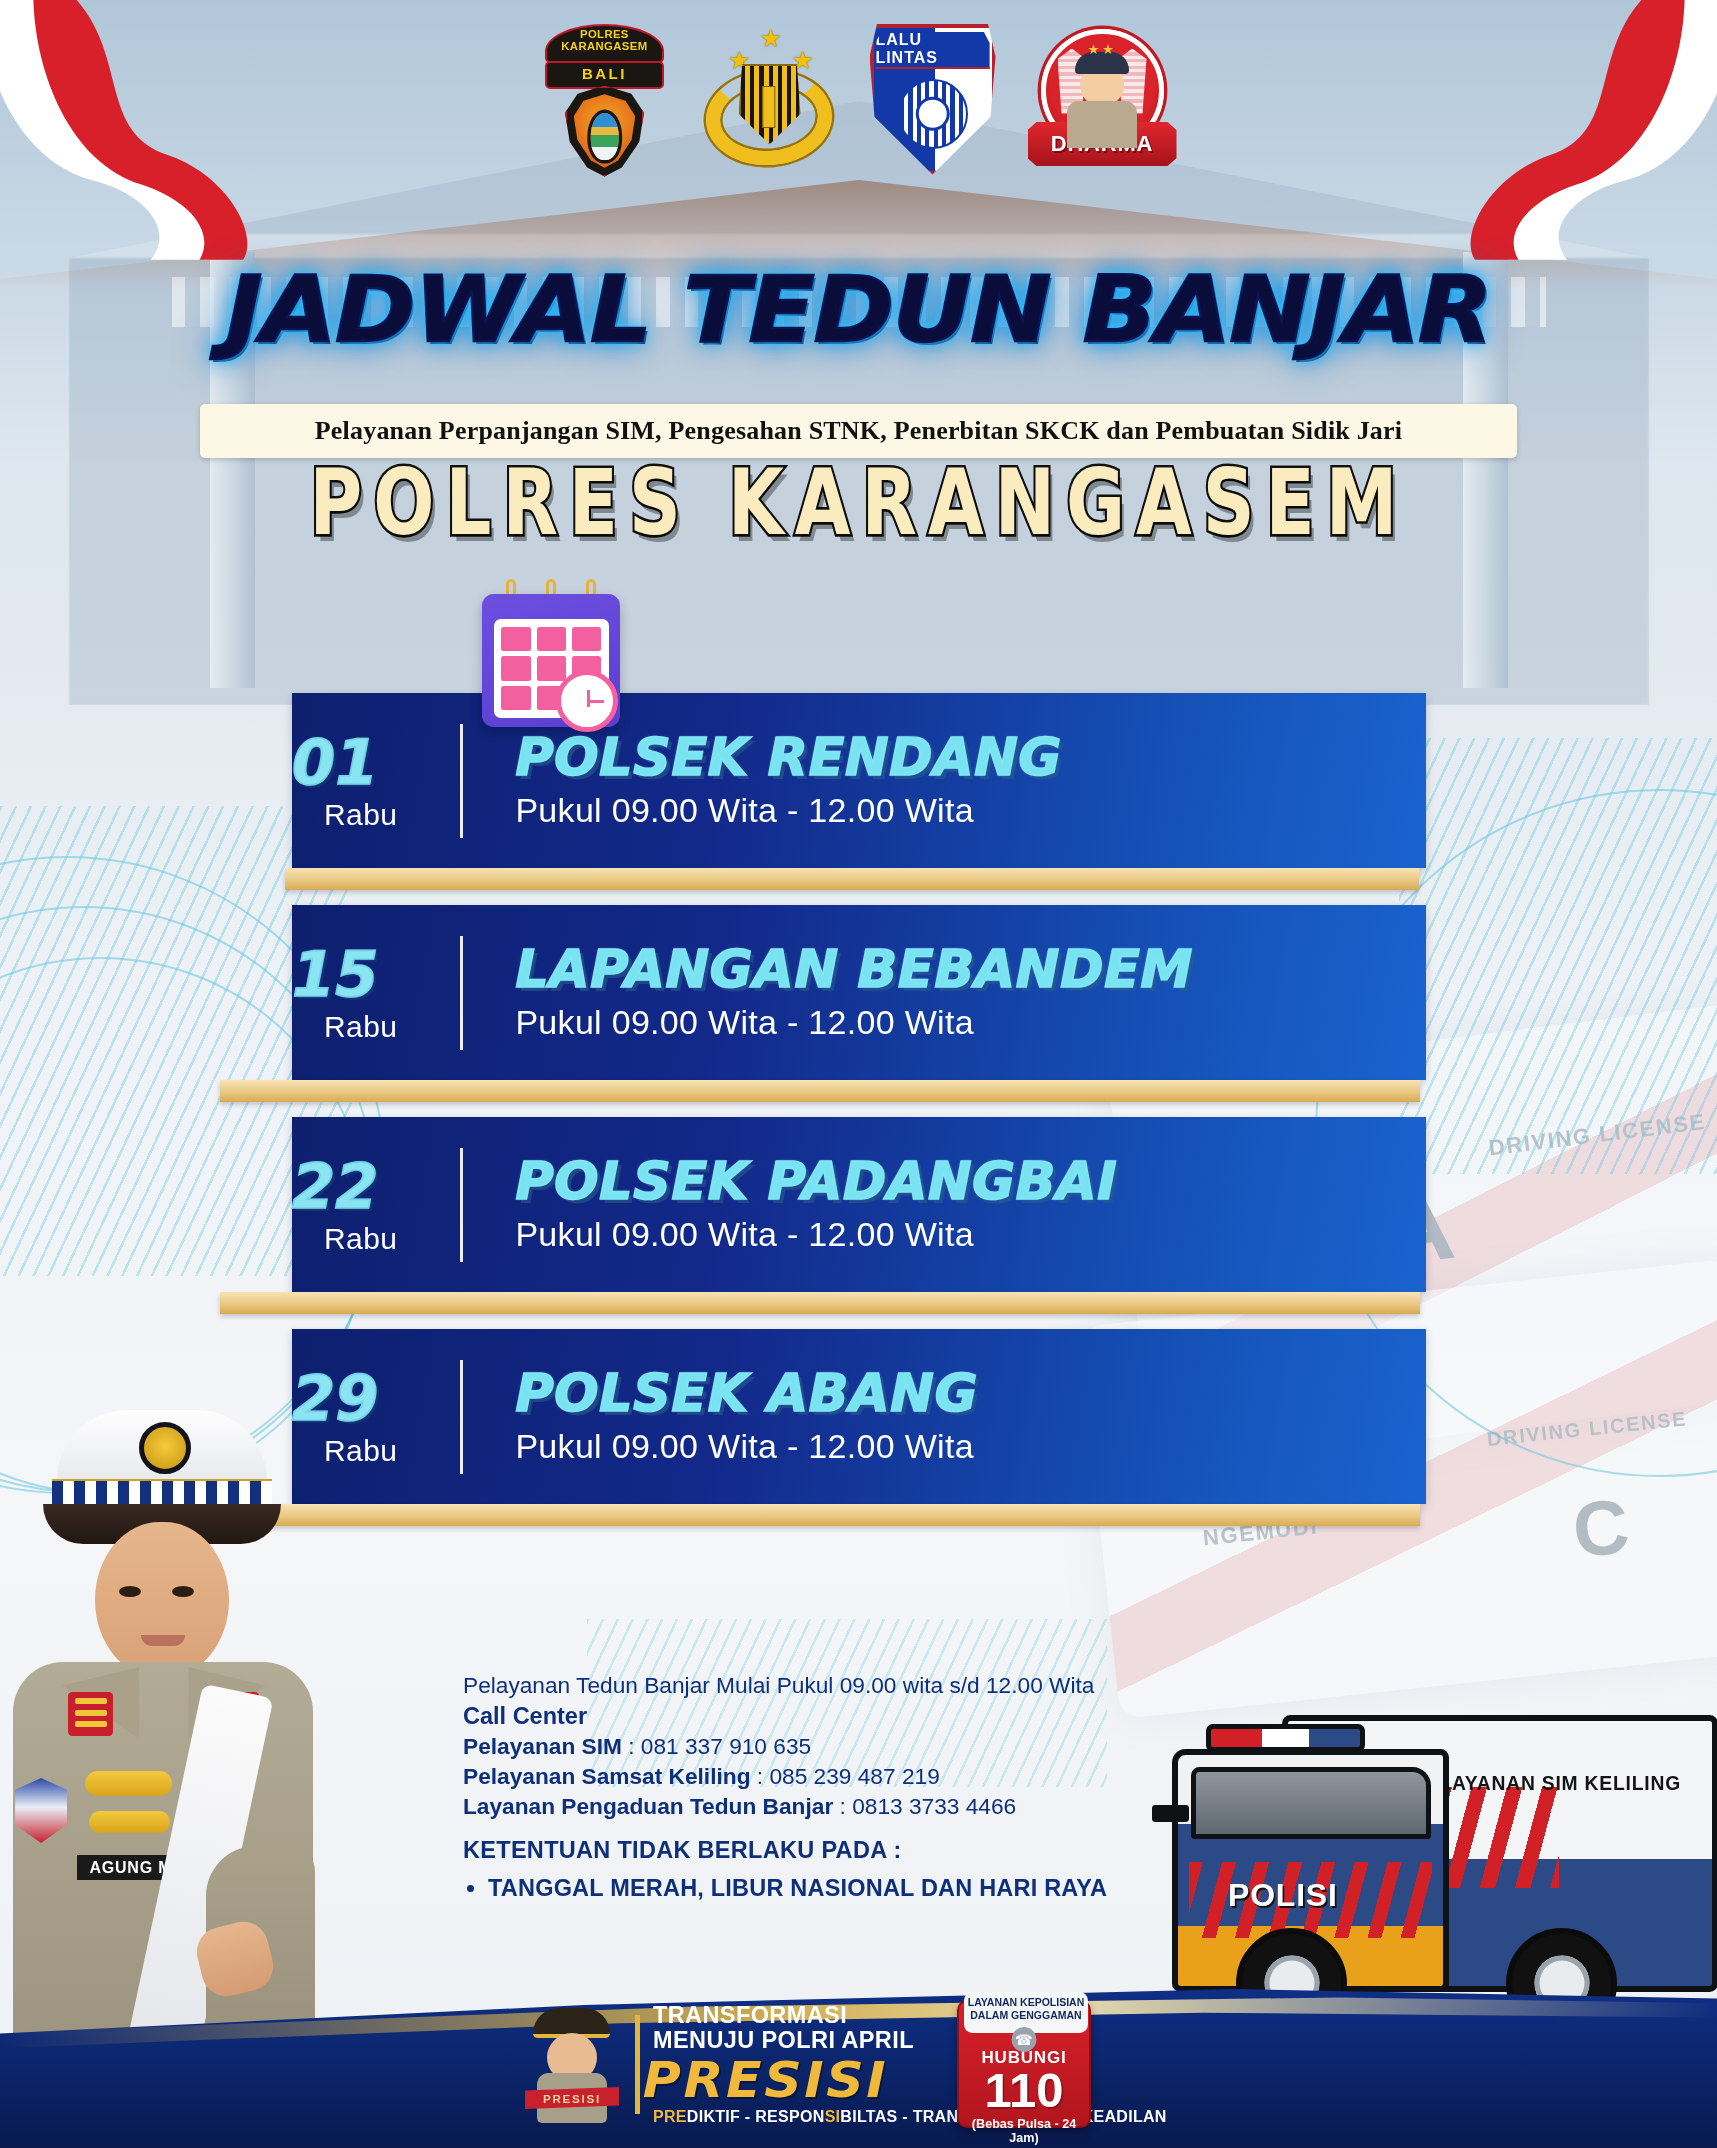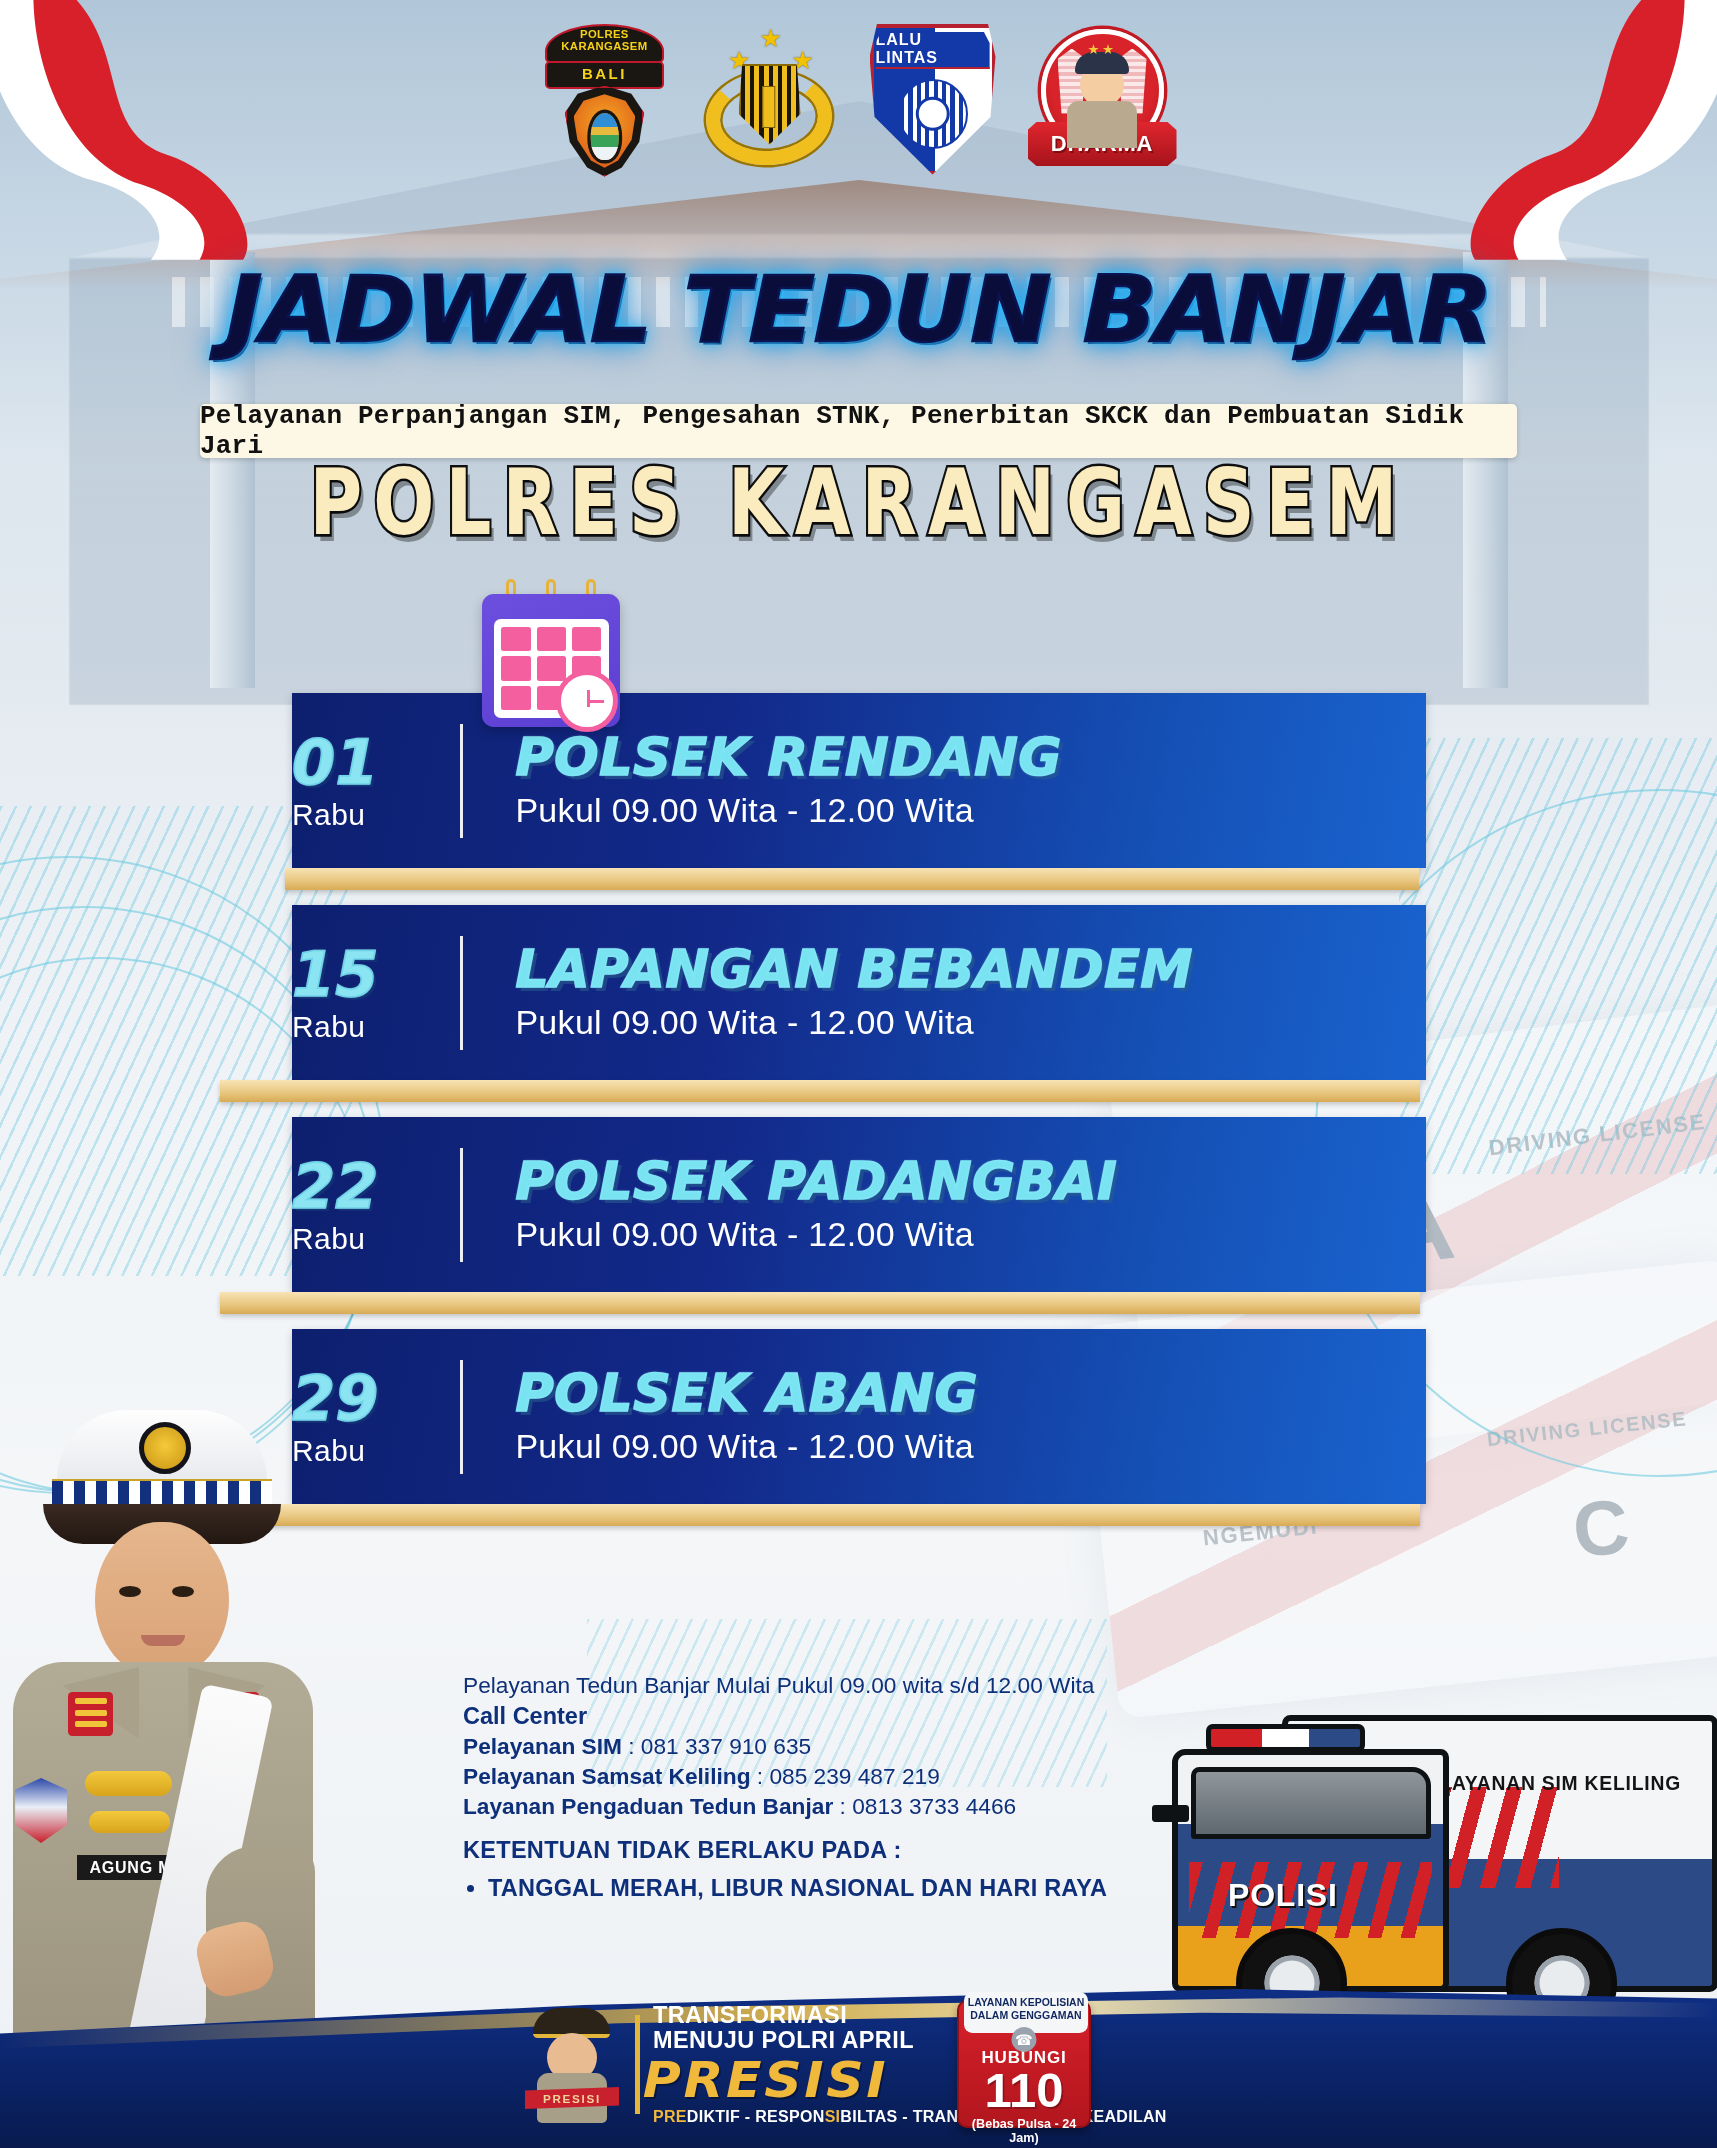--- a/index.html
+++ b/index.html
@@ -198,21 +198,21 @@
     -webkit-text-stroke:2.5px #0a1450;
     text-shadow:
        0 0 8.4px #35c9ff, 0 0 20px #1aa6f0, 0 0 37px #0d72c8,
        2.5px 2.5px 0 #0a1450;
     transform:scaleX(1.06);
   }
   .subtitle-band{
     position:absolute; left:200px; top:404px; width:1317px; height:54px; z-index:7;
     background:#fdf8e6; border-radius:5px;
     display:flex; align-items:center; justify-content:center;
-    font-family:Liberation Mono, monospace;
+    font-family:Liberation Serif, serif;
     font-weight:700; font-size:26px; color:#111; letter-spacing:0.2px;
     box-shadow:0 1.7px 5px rgba(0,0,0,.18);
   }
   .title-polres{
     position:absolute; left:0; right:0; top:467px; text-align:center; z-index:7;
     font-family:"DejaVu Sans", sans-serif;
     font-weight:800; font-size:72px; letter-spacing:11px; line-height:1;
     color:#fbecc0;
     -webkit-text-stroke:4.2px #101010;
     paint-order:stroke fill;
@@ -272,21 +272,21 @@
     width:168px; flex:0 0 168px; padding-top:5px;
   }
   .row .daynum{
     font-family:"DejaVu Sans", sans-serif;
     font-weight:800; font-style:italic; font-size:62px; line-height:.95;
     color:#8be4f2;
     -webkit-text-stroke:1.7px #6fd4e8;
     text-shadow:0 0 1.7px rgba(255,255,255,.9), 3.4px 3.4px 0 rgba(20,60,120,.55);
   }
   .row .dayname{
-    margin-top:5px; font-size:30px; color:#ffffff; font-weight:400; letter-spacing:0.4px;
+    margin-top:5px; font-size:30px; color:#ffffff; font-weight:400; letter-spacing:0.4px;padding-left:32px;
   }
   .row .divider{ width:3.4px; height:114px; background:#ffffff; opacity:.92; flex:0 0 3.4px; }
   .row .info{ padding-left:52px; }
   .row .place{
     font-family:"DejaVu Sans", sans-serif;
     font-weight:800; font-style:italic; font-size:52px; line-height:1.02;
     color:#79e3f2;
     -webkit-text-stroke:1.7px #7fe6f5;
     text-shadow:4.2px 4.2px 0 rgba(40,95,140,.55), 0 0 2.5px rgba(255,255,255,.55);
     letter-spacing:0.8px;

